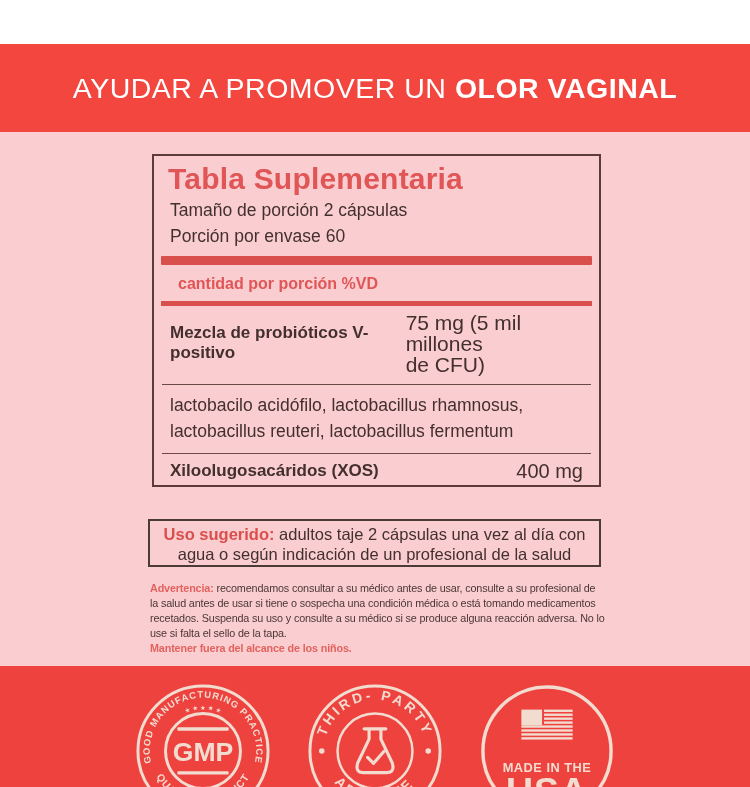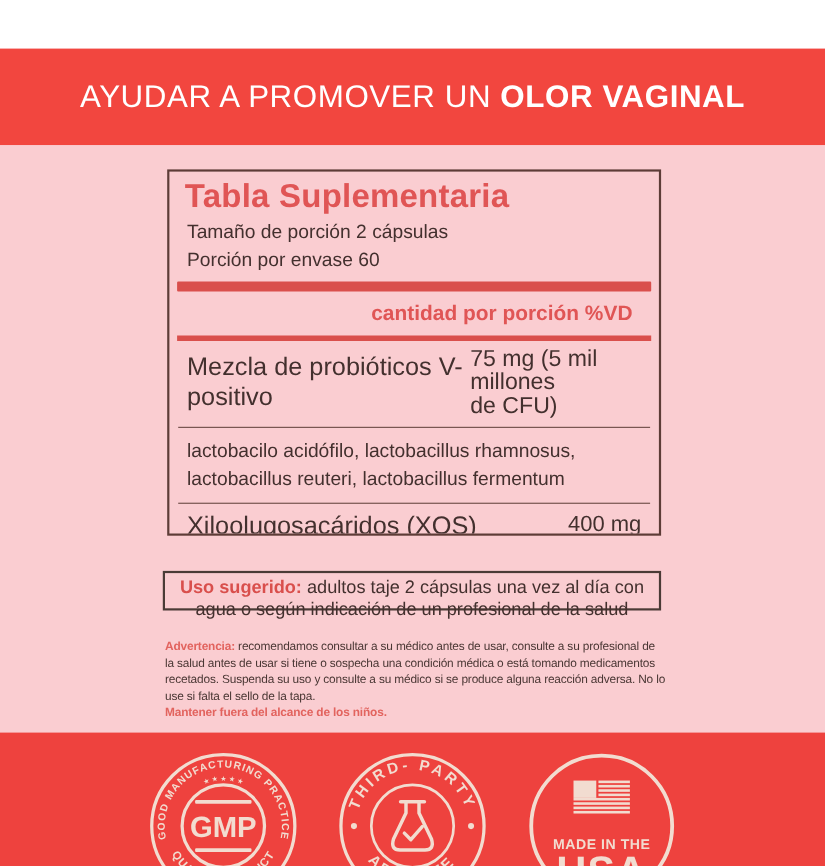--- a/index.html
+++ b/index.html
@@ -10,46 +10,46 @@
   .banner {
     position:absolute; top:0; left:0; width:750px; height:88px;
     background:#f2463f; color:#ffffff; text-align:center;
     display:flex; flex-direction:column; justify-content:center;
     font-size:28.5px; line-height:38px; letter-spacing:.5px;
   }
   .banner .reg { font-weight:400; }
   .banner strong { font-weight:700; }
 
   
-  .label-area { position:absolute; top:88px; left:0; width:750px; height:534px; background:#facdd1; }
+  .label-area { position:absolute; top:88px; left:0; width:750px; height:534px; background:#facdd1;border-radius:24px; }
 
   .supp-table {
     position:absolute; left:152px; top:22px; width:449px; height:333px;
     border:2px solid #5d3c37; overflow:hidden; color:#43302e;
   }
   .table-title { margin:6px 14px 0; font-size:30px; font-weight:700; color:#e05555; letter-spacing:.2px; }
   .serving-line { margin:3px 16px 0; font-size:17.5px; line-height:23px; color:#43302e; }
   .bar-thick { height:9px; background:#d94f4c; margin:8px 7px 0; border-radius:1px; }
-  .col-header { margin:10px 24px 0; text-align:right; font-size:19px; font-weight:700; color:#e05555; }
+  .col-header { margin:10px 24px 0; font-size:16px; font-weight:700; color:#e05555; }
   .bar-mid { height:4.5px; background:#d94f4c; margin:8px 7px 0; }
   .trow { display:flex; justify-content:space-between; align-items:center; margin:6px 16px 0; }
-  .trow .nm { font-size:23px; }
+  .trow .nm { font-size:17px;font-weight:bold; }
   .amt2 { text-align:left; font-size:21px; line-height:21px; }
   .amt1 { font-size:20px; }
   .divider { border-top:1.5px solid #6b4a44; margin:9px 8px 0; }
   .ingr-lines { margin:7px 16px 0; font-size:17.5px; line-height:26px; }
 
   .otros {
     position:absolute; left:0; top:356px; width:750px; text-align:center;
     font-size:17px; color:#43302e;
   }
   .otros strong { color:#d94f4c; font-weight:700; }
 
   .uso-box {
-    position:absolute; left:148px; top:387px; width:453px; height:36px;
+    position:absolute; left:148px; top:387px; width:453px; height:48px;
     border:2px solid #4a3b36; text-align:center; padding:3px 8px;
     font-size:16.5px; line-height:20px; color:#43302e;
   }
   .uso-box strong { color:#d94f4c; font-weight:700; }
 
   .warning {
     position:absolute; left:150px; top:449px; width:455px;
     font-size:10.8px; line-height:15px; letter-spacing:-.15px; color:#4a3734;
   }
   .warning .wlabel { color:#e2635e; font-weight:700; }

